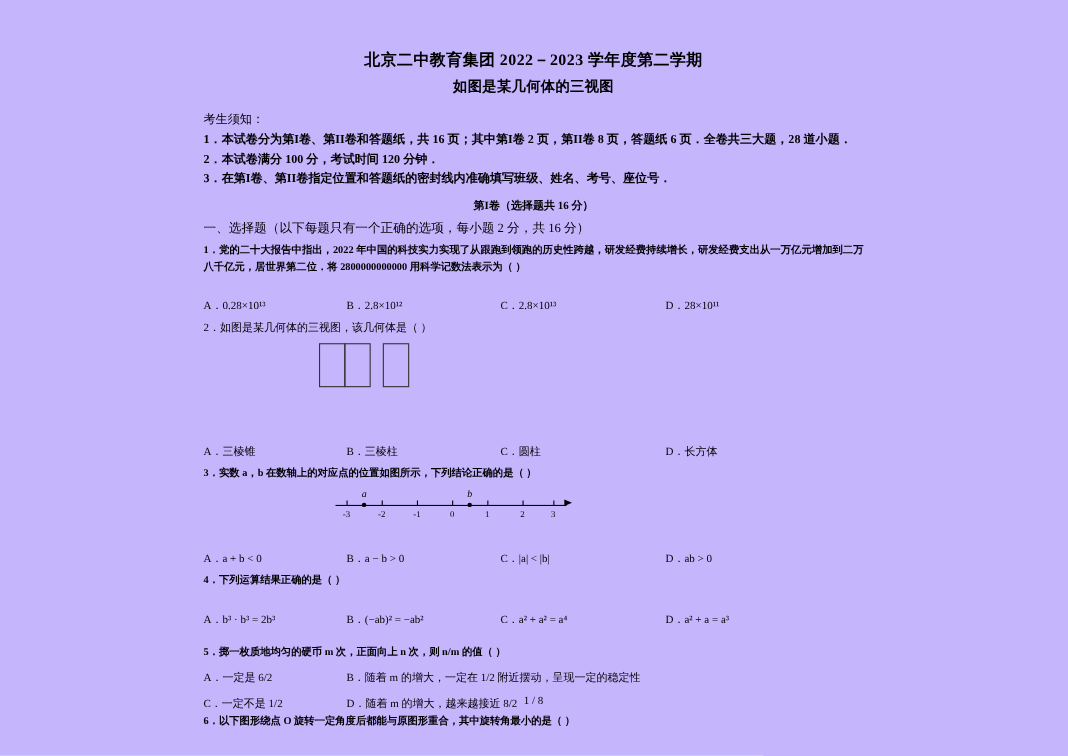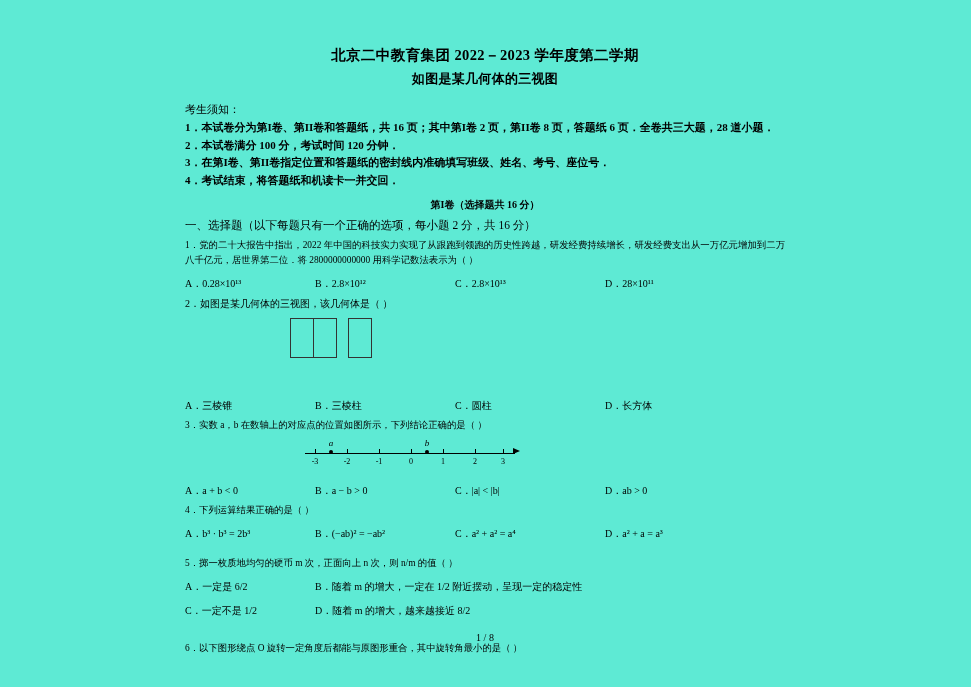--- a/index.html
+++ b/index.html
@@ -13,21 +13,21 @@
     font-family: "Liberation Serif", serif;
     color: #000;
     position: relative;
     overflow: hidden;
   }
   .page {
     position: absolute;
     left: 0; top: 0;
     width: 971px;
     height: 687px;
-    background: #5eead4;
+    background: #c4b5fd;
   }
   .sheet {
     position: absolute;
     left: 185px;
     top: 24px;
     width: 600px;
     height: 640px;
   }
   .title-block {
     text-align: center;
@@ -74,26 +74,27 @@
   .q {
     font-size: 10px;
     line-height: 15.5px;
     margin-top: 4px;
     text-align: justify;
   }
   .q-sm {
     font-size: 9.4px;
     line-height: 15px;
     text-align: justify;
+    font-weight: bold;
   }
   .opts {
     display: flex;
     font-size: 10px;
     line-height: 16px;
-    margin-top: 8px;
+    margin-top: 20px;
   }
   .opts > span {
     display: inline-block;
   }
   .w1 { width: 130px; }
   .w2 { width: 140px; }
   .w3 { width: 150px; }
   .w4 { width: 140px; }
   .shapes {
     margin-top: 6px;
@@ -184,21 +185,20 @@
 
     <div class="title-block">
       <div class="title1">北京二中教育集团 2022－2023 学年度第二学期</div>
       <div class="title2">如图是某几何体的三视图</div>
     </div>
 
     <div class="notice-head">考生须知：</div>
     <div class="notice-item">1．本试卷分为第I卷、第II卷和答题纸，共 16 页；其中第I卷 2 页，第II卷 8 页，答题纸 6 页．全卷共三大题，28 道小题．</div>
     <div class="notice-item">2．本试卷满分 100 分，考试时间 120 分钟．</div>
     <div class="notice-item">3．在第I卷、第II卷指定位置和答题纸的密封线内准确填写班级、姓名、考号、座位号．</div>
-    <div class="notice-item">4．考试结束，将答题纸和机读卡一并交回．</div>
 
     <div class="section-title">第I卷（选择题共 16 分）</div>
     <div class="part-title">一、选择题（以下每题只有一个正确的选项，每小题 2 分，共 16 分）</div>
 
     <div class="q q-sm">
       <span>1．</span><span>党的二十大报告中指出，2022 年中国的科技实力实现了从跟跑到领跑的历史性跨越，研发经费持续增长，研发经费支出从一万亿元增加到二万八千亿元，居世界第二位．将 2800000000000 用科学记数法表示为（      ）</span>
     </div>
     <div class="opts">
       <span class="w1">A．0.28×10¹³</span>
       <span class="w2">B．2.8×10¹²</span>
@@ -274,19 +274,19 @@
     </div>
     <div class="opts" style="margin-top:8px">
       <span class="w1">A．一定是 6/2</span>
       <span style="width:420px">B．随着 m 的增大，一定在 1/2 附近摆动，呈现一定的稳定性</span>
     </div>
     <div class="opts" style="margin-top:8px">
       <span class="w1">C．一定不是 1/2</span>
       <span style="width:420px">D．随着 m 的增大，越来越接近 8/2</span>
     </div>
 
-    <div class="q q-sm" style="margin-top:22px">
+    <div class="q q-sm" style="margin-top:0">
       <span>6．</span><span>以下图形绕点 O 旋转一定角度后都能与原图形重合，其中旋转角最小的是（      ）</span>
     </div>
 
     <div class="footer">1 / 8</div>
   </div>
 </div>
 
 </body></html>

